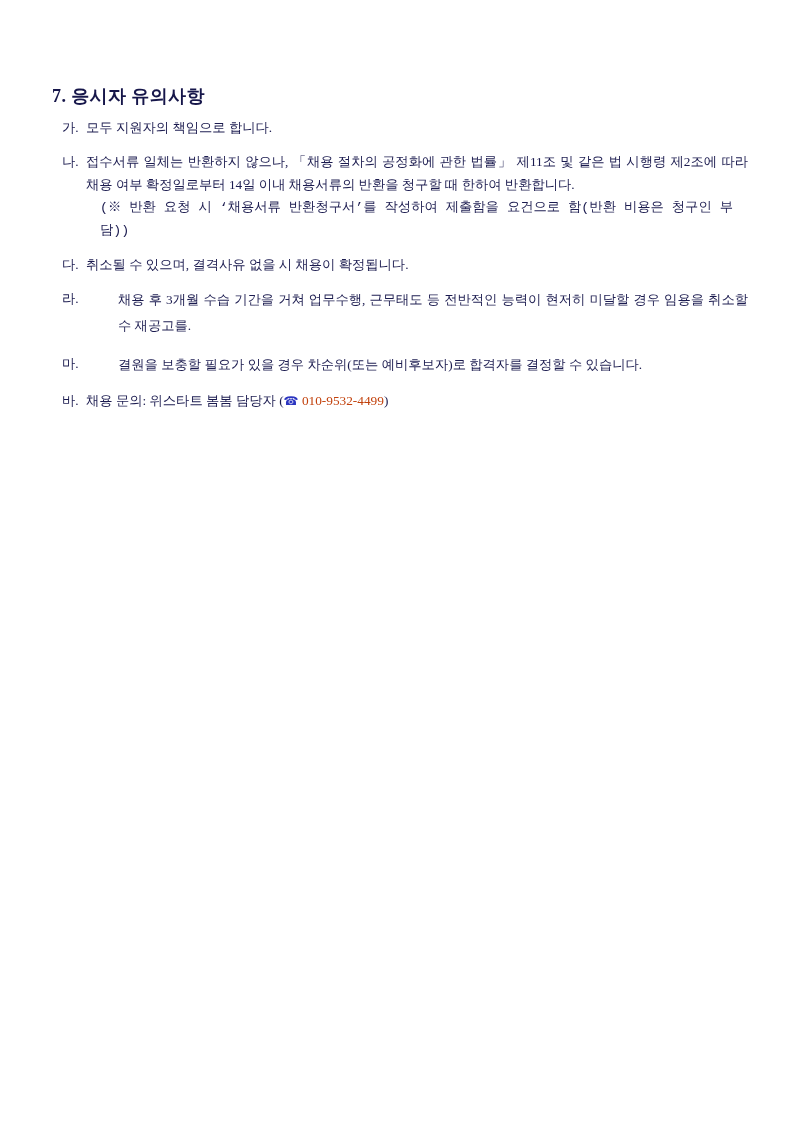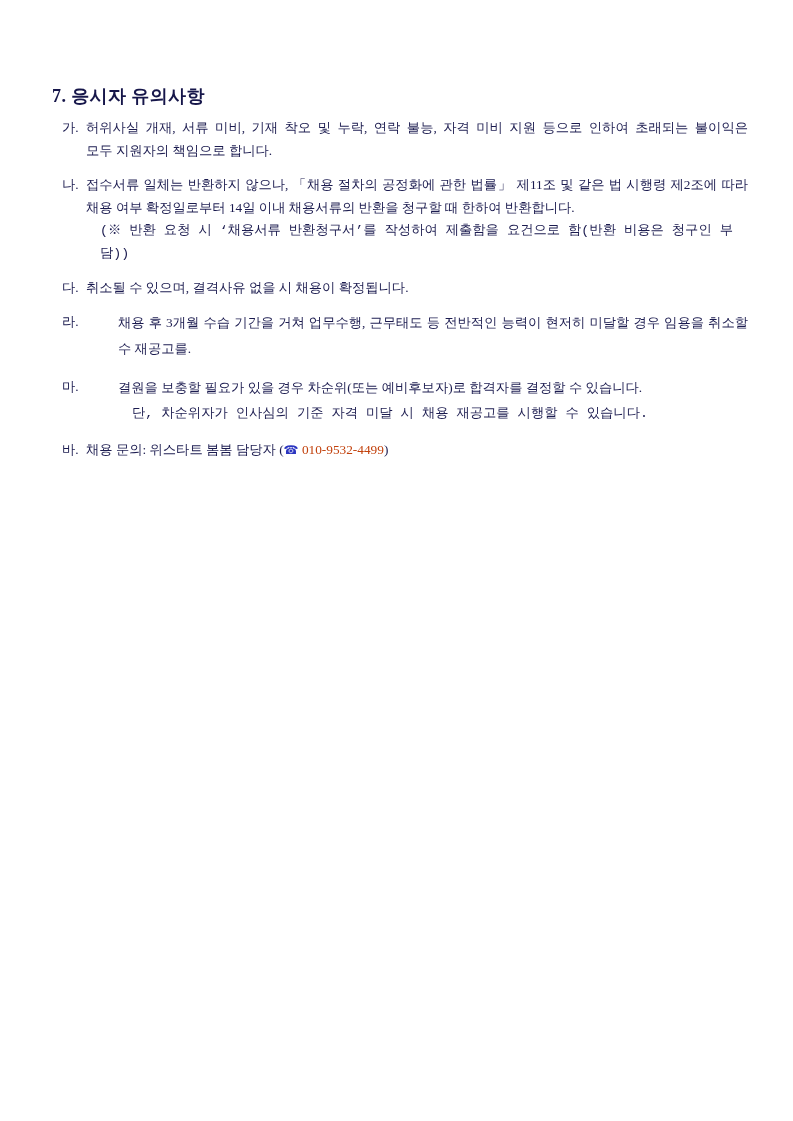--- a/index.html
+++ b/index.html
@@ -89,21 +89,20 @@
 
 <div class="page">
 
   <div class="doc-title">7. 응시자 유의사항</div>
 
   <div class="content">
 
     <div class="item">
       <div class="marker">가.</div>
       <div class="body">
-        <span class="line justify">허위사실 개재, 서류 미비, 기재 착오 및 누락, 연락 불능, 자격 미비 지원 등으로 인하여 초래되는 불이익은</span>
         <span class="line">모두 지원자의 책임으로 합니다.</span>
       </div>
     </div>
 
     <div class="item">
       <div class="marker">나.</div>
       <div class="body">
         <span class="line justify">접수서류 일체는 반환하지 않으나, 「채용 절차의 공정화에 관한 법률」 제11조 및 같은 법 시행령 제2조에 따라</span>
         <span class="line">채용 여부 확정일로부터 14일 이내 채용서류의 반환을 청구할 때 한하여 반환합니다.</span>
         <span class="line note">(※ 반환 요청 시 ‘채용서류 반환청구서’를 작성하여 제출함을 요건으로 함(반환 비용은 청구인 부담))</span>
@@ -122,21 +121,20 @@
       <div class="body loose-line">
         <span class="line justify">채용 후 3개월 수습 기간을 거쳐 업무수행, 근무태도 등 전반적인 능력이 현저히 미달할 경우 임용을 취소할</span>
         <span class="line">수 재공고를.</span>
       </div>
     </div>
 
     <div class="item">
       <div class="marker">마.</div>
       <div class="body loose-line">
         <span class="line">결원을 보충할 필요가 있을 경우 차순위(또는 예비후보자)로 합격자를 결정할 수 있습니다.</span>
-        <span class="line note">단, 차순위자가 인사심의 기준 자격 미달 시 채용 재공고를 시행할 수 있습니다.</span>
       </div>
     </div>
 
     <div class="item">
       <div class="marker">바.</div>
       <div class="body">
         <span>채용 문의: 위스타트 봄봄 담당자 (</span><span class="phone-icon">☎</span>&nbsp;<span class="phone">010-9532-4499</span><span>)</span>
       </div>
     </div>
 

